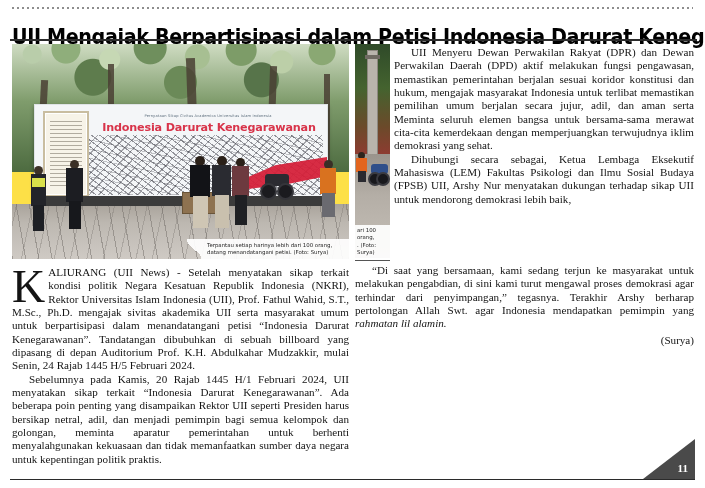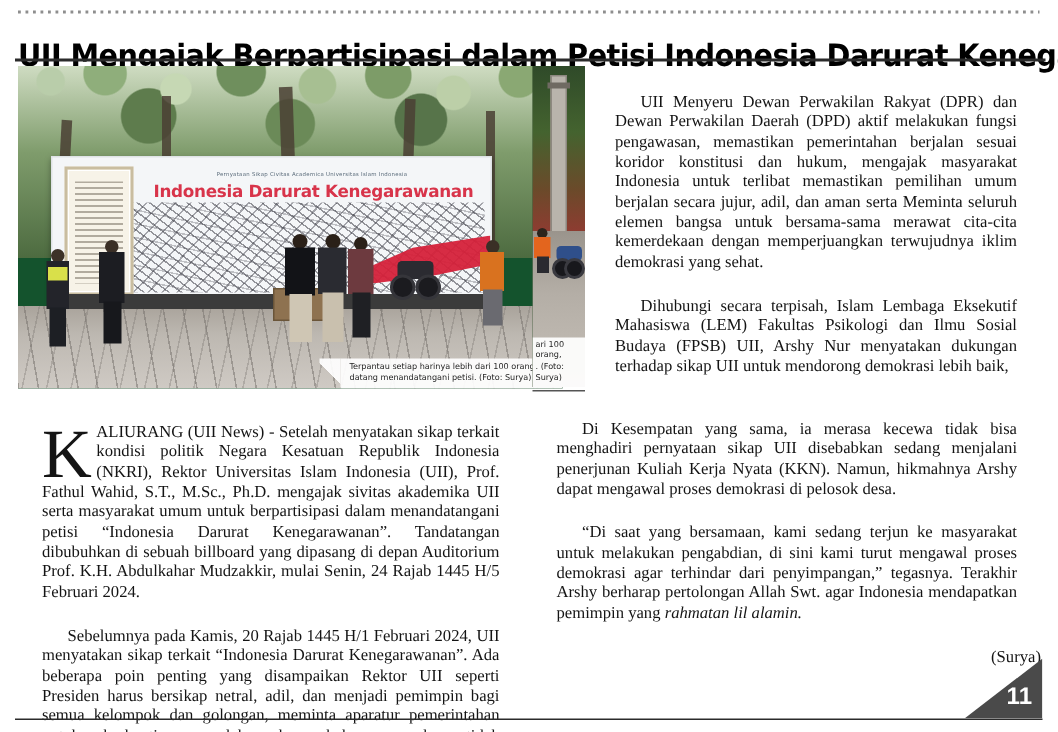--- a/index.html
+++ b/index.html
@@ -38,22 +38,21 @@
   }
   .headline-rule{
     position:absolute;left:10px;right:8px;top:39px;
     height:1.5px;background:#2b2b2b;
   }
   
   .photo-wrap{
     position:absolute;left:12px;top:44px;
     width:337px;height:215px;
     overflow:hidden;
-    background:#14532d;
-    padding-left:26px;
+    background:#fde047;
   }
   .photo{position:absolute;inset:0;}
   
   .foliage{
     position:absolute;left:0;top:0;width:100%;height:128px;
     background:
       radial-gradient(circle at 6% 8%,#b9cdaa 0 9px,transparent 10px),
       radial-gradient(circle at 16% 4%,#8fae7b 0 14px,transparent 15px),
       radial-gradient(circle at 29% 12%,#c6d8b4 0 10px,transparent 11px),
       radial-gradient(circle at 41% 3%,#6f8f5d 0 16px,transparent 17px),
@@ -223,21 +222,21 @@
   
   .col{
     position:absolute;
     font-family:"Liberation Serif", serif;
     font-size:11.1px;
     line-height:13.35px;
     text-align:justify;
     color:#141414;
     hyphens:none;
   }
-  .col p{margin:16px;text-indent:17px;}
+  .col p{margin:0;text-indent:17px;}
   .col p.noindent{text-indent:0;}
   .col-left{left:12px;top:266px;width:337px;}
   .col-right-top{left:394px;top:46px;width:300px;}
   .col-right-full{left:355px;top:264px;width:339px;}
   
   .dropcap{
     float:left;
     font-family:"Liberation Serif", serif;
     font-size:46px;
     line-height:36px;
@@ -257,22 +256,22 @@
     position:absolute;left:10px;right:10px;bottom:8px;height:1.5px;background:#2b2b2b;
   }
   .pagenum{
     position:absolute;right:10px;bottom:9px;
     width:52px;height:40px;
     background:#4a4a4a;
     clip-path:polygon(100% 0,100% 100%,0 100%);
   }
   .pagenum span{
     position:absolute;right:7px;bottom:5px;
-    font-family:Liberation Sans, sans-serif;
-    font-weight:bold;font-size:16px;color:#fff;
+    font-family:Liberation Serif, serif;
+    font-weight:bold;font-size:11px;color:#fff;
   }
 </style>
 </head>
 <body>
 
 <div class="page">
 
   <div class="top-rule"></div>
 
   <h1 class="headline">UII Mengajak Berpartisipasi dalam Petisi  Indonesia Darurat Kenegarawanan</h1>
@@ -359,30 +358,29 @@
     </div>
     <div class="pr-cap">
       <div>ari 100 orang,</div>
       <div>. (Foto: Surya)</div>
     </div>
   </div>
   <div class="photo-right-rule"></div>
 
   <div class="col col-right-top">
     <p>UII Menyeru Dewan Perwakilan Rakyat (DPR) dan Dewan Perwakilan Daerah (DPD) aktif melakukan fungsi pengawasan, memastikan pemerintahan berjalan sesuai koridor konstitusi dan hukum, mengajak masyarakat Indonesia untuk terlibat memastikan pemilihan umum berjalan secara jujur, adil, dan aman serta Meminta seluruh elemen bangsa untuk bersama-sama merawat cita-cita kemerdekaan dengan memperjuangkan terwujudnya iklim demokrasi yang sehat.</p>
-    <p>Dihubungi secara terpisah, Islam Lembaga Eksekutif Mahasiswa (LEM) Fakultas Psikologi dan Ilmu Sosial Budaya (FPSB) UII, Arshy Nur menyatakan dukungan terhadap sikap UII untuk mendorong demokrasi lebih baik,</p>
+    <p>Dihubungi secara sebagai, Ketua Lembaga Eksekutif Mahasiswa (LEM) Fakultas Psikologi dan Ilmu Sosial Budaya (FPSB) UII, Arshy Nur menyatakan dukungan terhadap sikap UII untuk mendorong demokrasi lebih baik,</p>
   </div>
 
   <div class="col col-left">
     <p class="noindent"><span class="dropcap">K</span><span>ALIURANG (UII News) - Setelah menyatakan sikap terkait kondisi politik Negara Kesatuan Republik Indonesia (NKRI), Rektor Universitas Islam Indonesia (UII), Prof. Fathul Wahid, S.T., M.Sc., Ph.D. mengajak sivitas akademika UII serta masyarakat umum untuk berpartisipasi dalam menandatangani petisi “Indonesia Darurat Kenegarawanan”. Tandatangan dibubuhkan di sebuah billboard yang dipasang di depan Auditorium Prof. K.H. Abdulkahar Mudzakkir, mulai Senin, 24 Rajab 1445 H/5 Februari 2024.</span></p>
     <p>Sebelumnya pada Kamis, 20 Rajab 1445 H/1 Februari 2024, UII menyatakan sikap terkait “Indonesia Darurat Kenegarawanan”. Ada beberapa poin penting yang disampaikan Rektor UII seperti Presiden harus bersikap netral, adil, dan menjadi pemimpin bagi semua kelompok dan golongan, meminta aparatur pemerintahan untuk berhenti menyalahgunakan kekuasaan dan tidak memanfaatkan sumber daya negara untuk kepentingan politik praktis.</p>
   </div>
 
   <div class="col col-right-full">
-    <p>Di Kesempatan yang sama, ia merasa kecewa tidak bisa menghadiri pernyataan sikap UII disebabkan sedang menjalani penerjunan Kuliah Kerja Nyata (KKN). Namun, hikmahnya Arshy dapat mengawal proses demokrasi di pelosok desa.</p>
     <p><span>“Di saat yang bersamaan, kami sedang terjun ke masyarakat untuk melakukan pengabdian, di sini kami turut mengawal proses demokrasi agar terhindar dari penyimpangan,” tegasnya. Terakhir Arshy berharap pertolongan Allah Swt. agar Indonesia mendapatkan pemimpin yang </span><em>rahmatan lil alamin.</em></p>
     <div class="signoff">(Surya)</div>
   </div>
 
   <div class="bottom-rule"></div>
   <div class="pagenum">
     <span>11</span>
   </div>
 
 </div>

